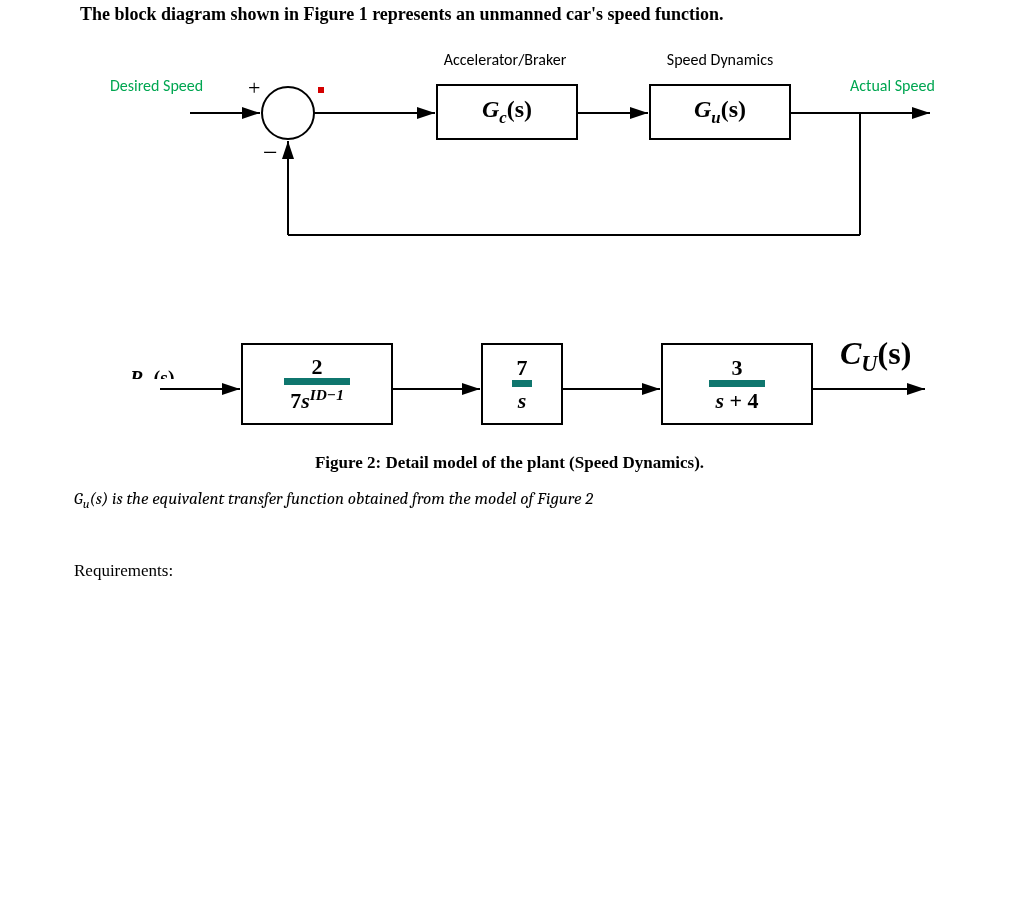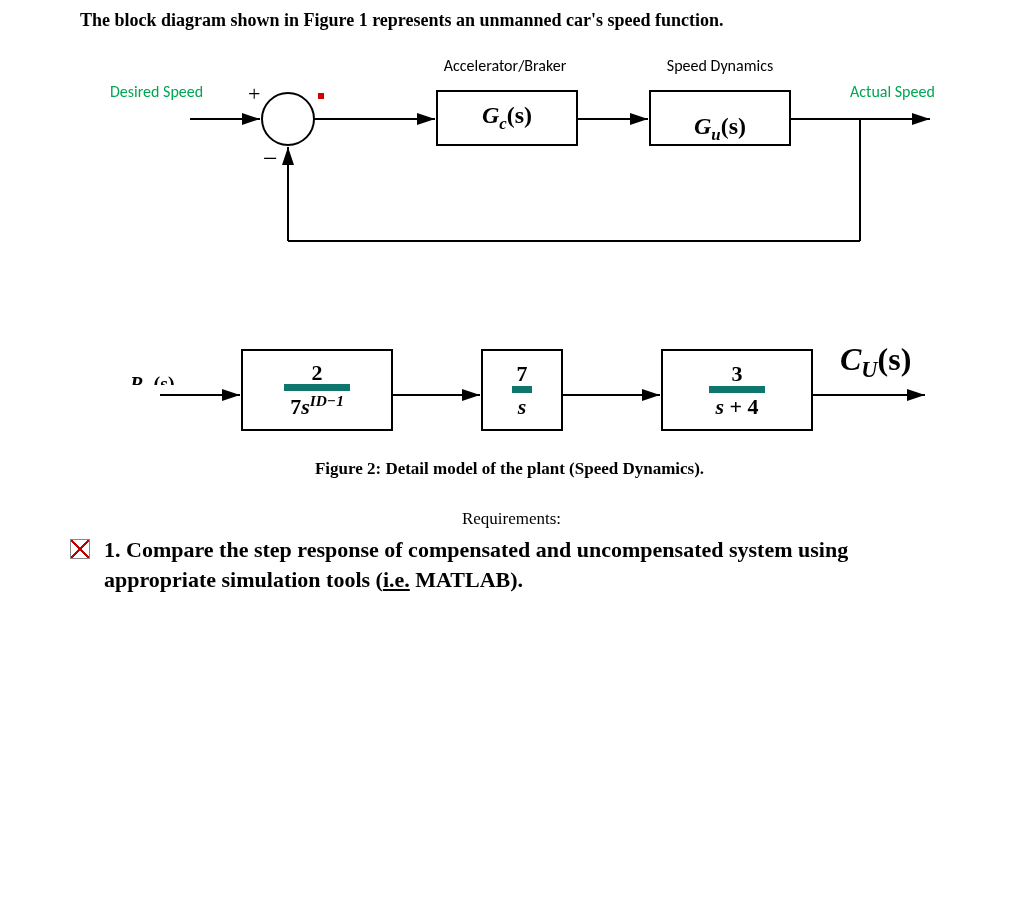--- a/index.html
+++ b/index.html
@@ -4,21 +4,21 @@
 <style>
   body {
     margin: 0;
     padding: 0;
     background: #ffffff;
     font-family: "Times New Roman", Times, serif;
     color: #000;
     width: 1019px;
   }
   .page {
-    padding: 10px 70px 30px 70px;
+    padding: 4px 70px 30px 70px;
   }
   .problem-statement {
     font-weight: bold;
     font-size: 18px;
     margin: 0 0 20px 10px;
   }
   .diagram-wrap {
     width: 860px;
     margin: 0 auto;
   }
@@ -73,22 +73,21 @@
     font-size: 17px;
     margin: 0 0 50px 4px;
   }
   .sub-it {
     font-size: 0.75em;
     vertical-align: sub;
     font-style: italic;
   }
   .req-heading {
     font-size: 17px;
-    margin: 0 0 6px 4px;
-    text-align: center;
+    margin: 0 0 18px 4px;
   }
   .req-item {
     display: flex;
     align-items: flex-start;
     gap: 14px;
   }
   .missing-img {
     width: 18px;
     height: 18px;
     border: 1px solid #888;
@@ -153,21 +152,21 @@
           <span class="tf">
             <span>G</span><span class="tf-sub">c</span><span style="font-style:normal;">(s)</span>
           </span>
         </div>
       </foreignObject>
 
       <line x1="497" y1="68" x2="568" y2="68" stroke="#000" stroke-width="2" marker-end="url(#ah)"></line>
 
       <rect x="570" y="40" width="140" height="54" fill="none" stroke="#000" stroke-width="2"></rect>
       <foreignObject x="570" y="40" width="140" height="54">
-        <div xmlns="http://www.w3.org/1999/xhtml" style="height:100%;display:flex;align-items:flex-end;justify-content:center;">
+        <div xmlns="http://www.w3.org/1999/xhtml" style="height:100%;display:flex;align-items:center;justify-content:center;">
           <span class="tf">
             <span>G</span><span class="tf-sub">u</span><span style="font-style:normal;">(s)</span>
           </span>
         </div>
       </foreignObject>
 
       <line x1="710" y1="68" x2="850" y2="68" stroke="#000" stroke-width="2" marker-end="url(#ah)"></line>
 
       <line x1="780" y1="68" x2="780" y2="190" stroke="#000" stroke-width="2"></line>
       <line x1="780" y1="190" x2="208" y2="190" stroke="#000" stroke-width="2"></line>
@@ -227,27 +226,23 @@
       </foreignObject>
 
       <line x1="732" y1="70" x2="845" y2="70" stroke="#000" stroke-width="2" marker-end="url(#ah2)"></line>
 
       <foreignObject x="760" y="16" width="100" height="40">
         <div xmlns="http://www.w3.org/1999/xhtml" class="tf" style="font-size:32px;">
           <span>C</span><span class="tf-sub">U</span><span style="font-style:normal;">(s)</span>
         </div>
       </foreignObject>
     </svg>
-    <p class="fig-caption" style="margin-top:10px;margin-bottom:30px;text-align:center;">Figure 2: Detail model of the plant (Speed Dynamics).</p>
+    <p class="fig-caption" style="margin-top:10px;margin-bottom:16px;text-align:center;">Figure 2: Detail model of the plant (Speed Dynamics).</p>
   </div>
 
+  <p class="italic-note">
+    <span style="font-style:italic;">G</span><span class="sub-it">u</span><span style="font-style:italic;">(s) </span><span>is the equivalent transfer function obtained from the model of Figure 2</span>
+  </p>
 
   <p class="req-heading">Requirements:</p>
 
-  <div class="req-item">
-    <span class="missing-img"></span>
-    <div class="req-text">
-      <span>1.</span>
-      <span>Compare the step response of compensated and uncompensated system using appropriate simulation tools (</span><span class="underline">i.e.</span><span> MATLAB).</span>
-    </div>
-  </div>
 
 </div>
 
 </body></html>

